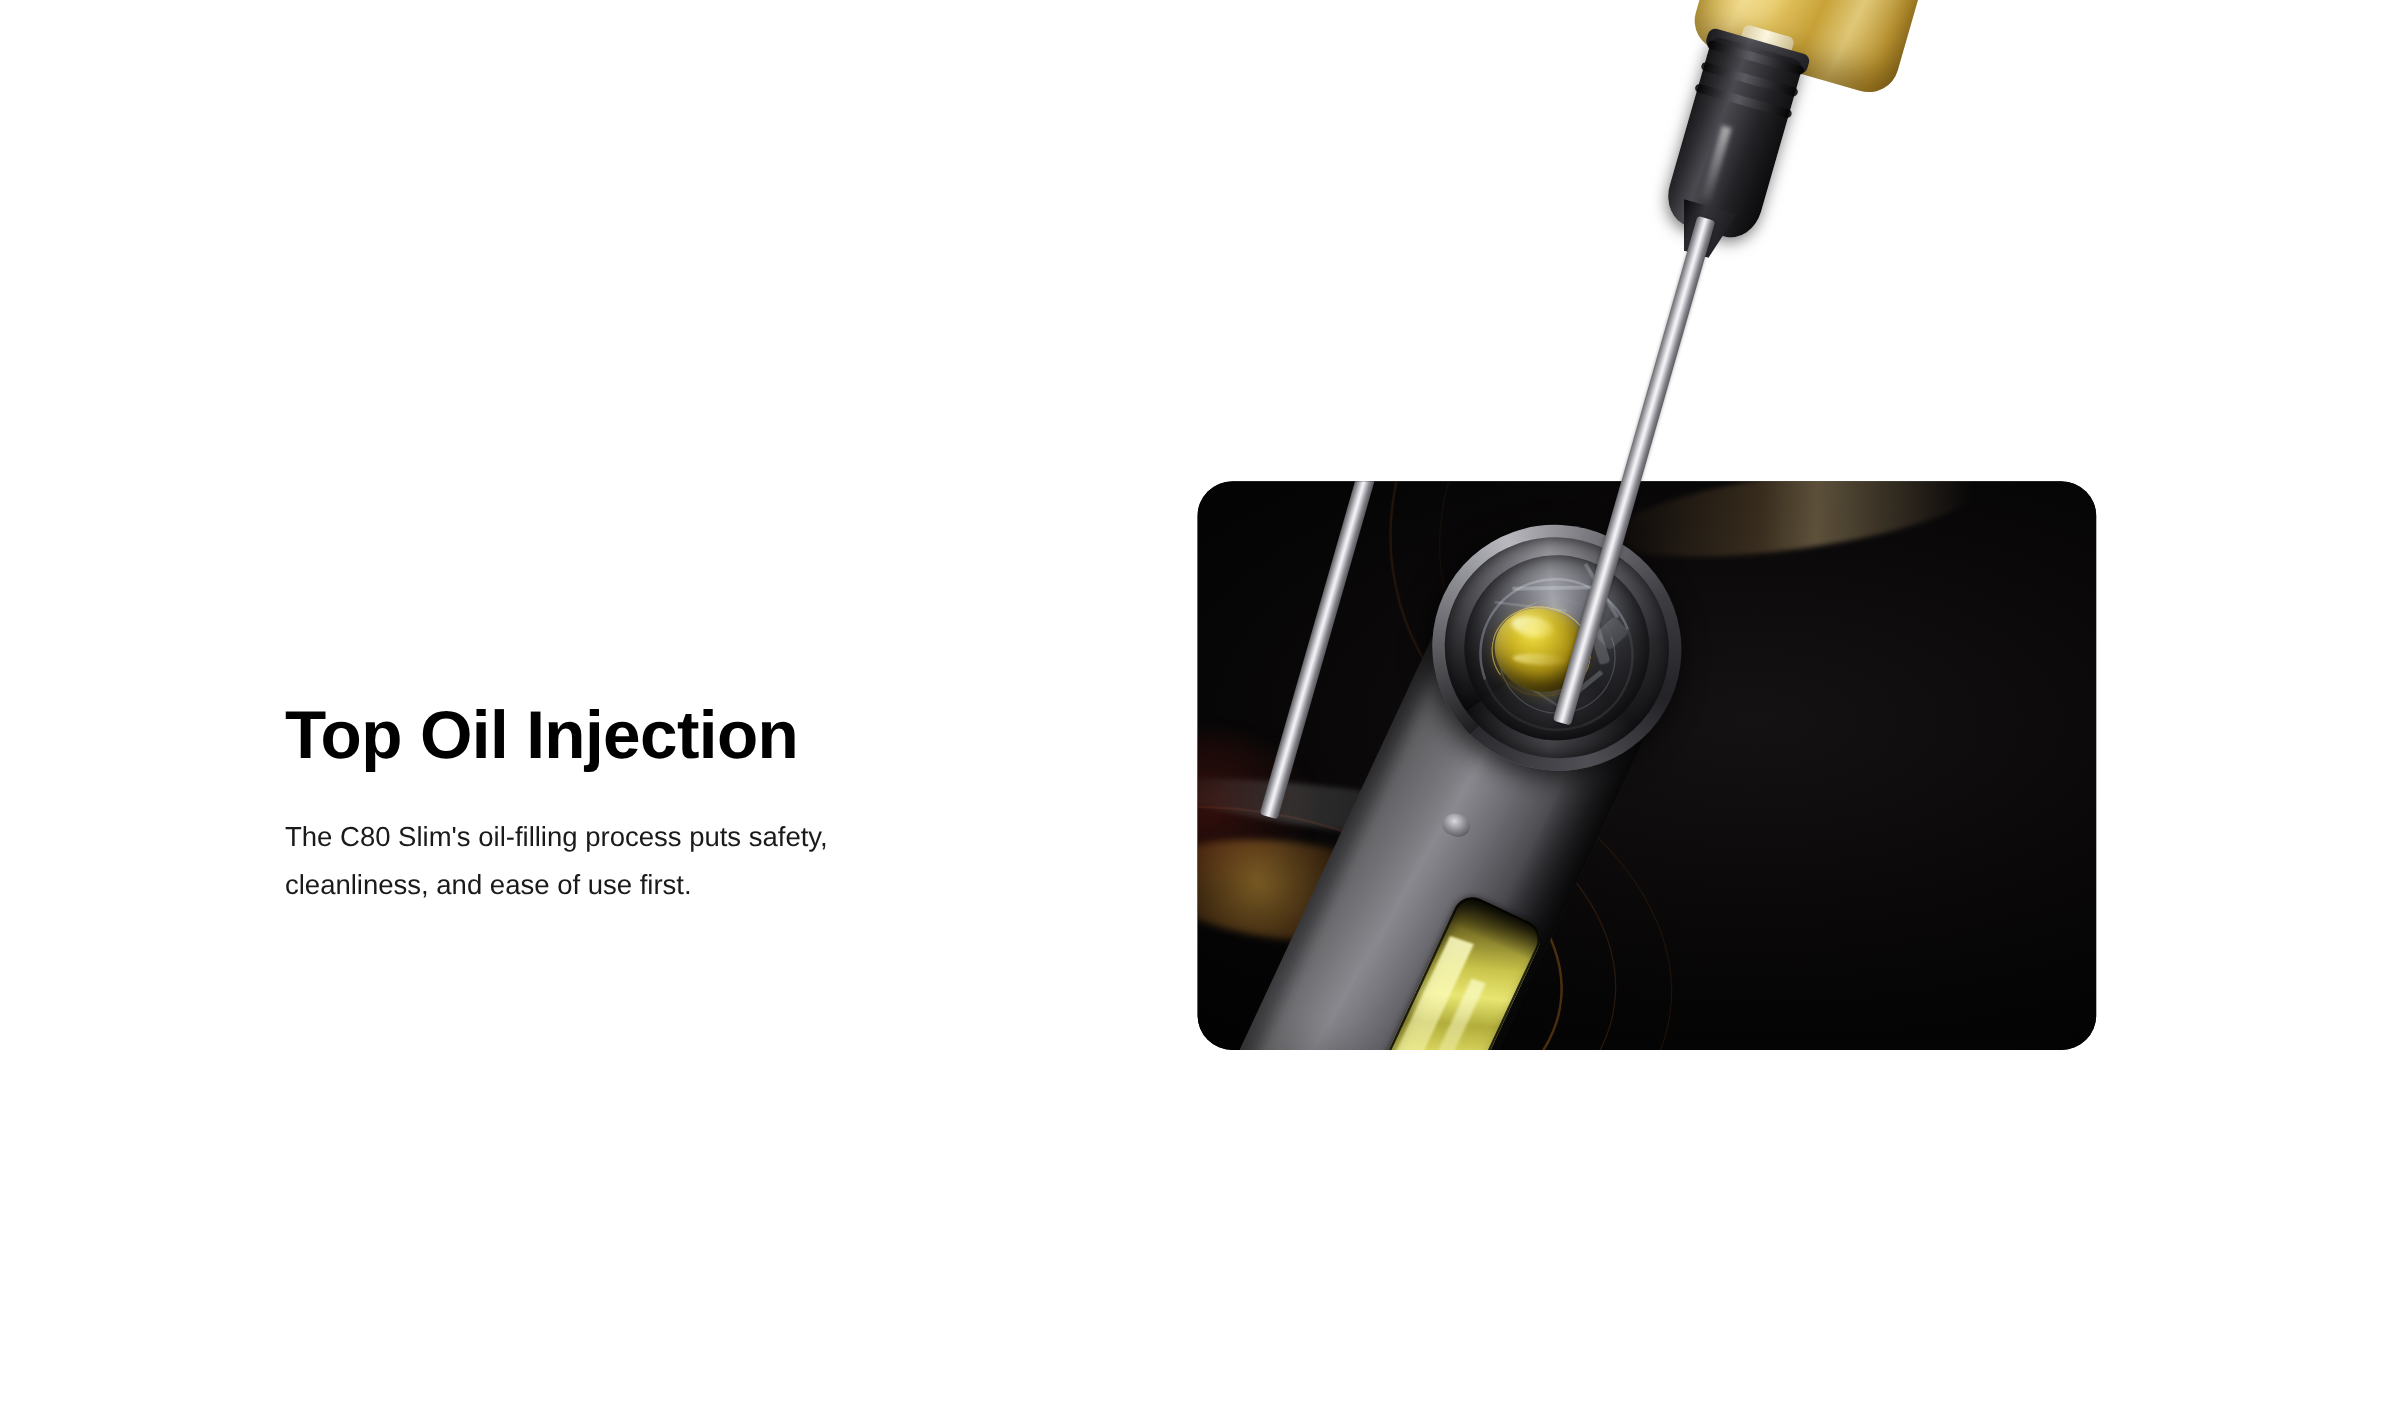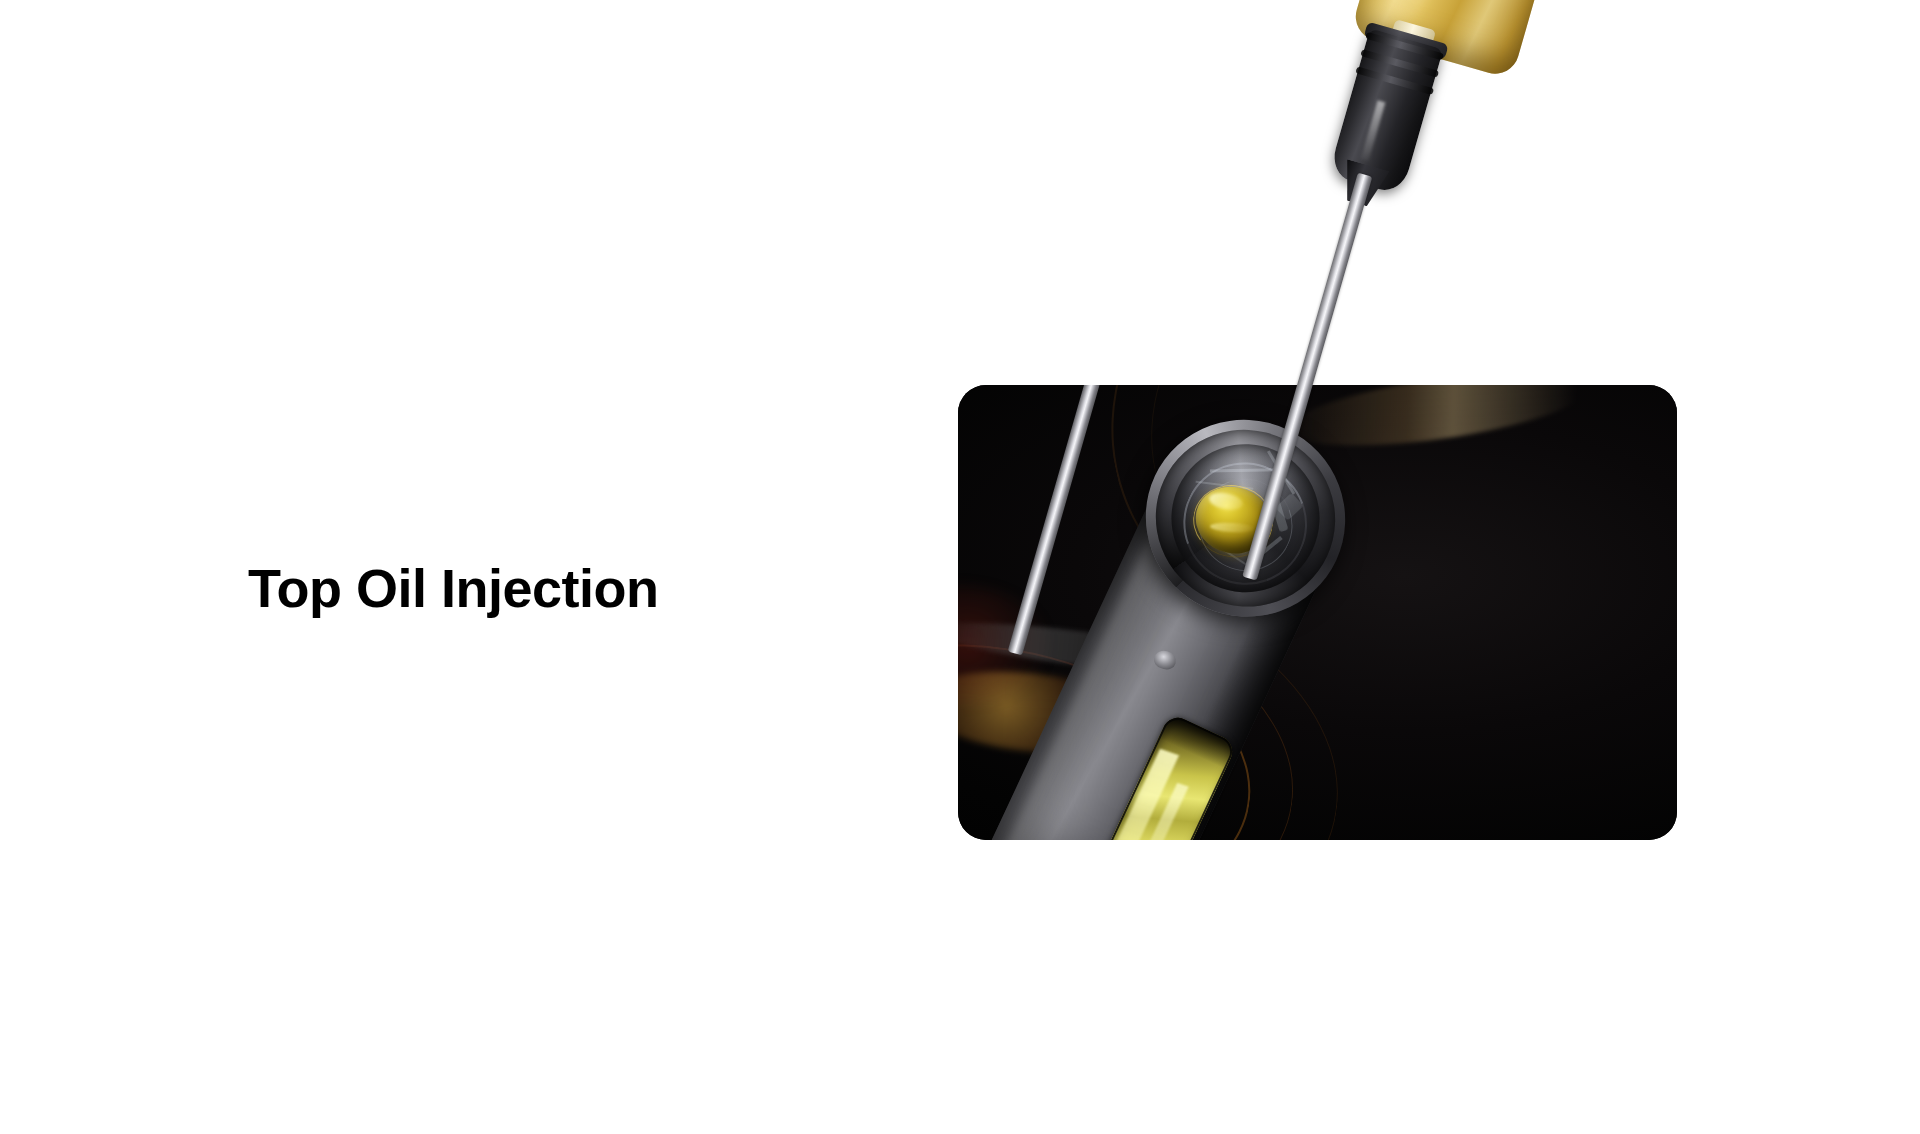--- a/index.html
+++ b/index.html
@@ -11,21 +11,20 @@
     overflow:hidden;
     position:relative;
   }
   .page{position:absolute;inset:0;background:#fff;}
 
   
   .text-col{
     position:absolute;
     left:228px; top:560px;
     width:560px;
-    margin-left:20px;
   }
   .headline{
     font-family:"Liberation Sans", sans-serif;
     font-size:54px;
     font-weight:700;
     letter-spacing:-0.5px;
     color:#000000;
     line-height:1.05;
     margin:0 0 34px 0;
     white-space:nowrap;
@@ -471,20 +470,21 @@
     transform:rotate(16deg);
   }
 </style>
 </head>
 <body>
 
 <div class="page">
 
   <div class="text-col">
     <h1 class="headline">Top Oil Injection</h1>
+    <p class="subcopy">The C80 Slim's oil-filling process puts safety, cleanliness, and ease of use first.</p>
   </div>
 
   <div class="media-wrap">
 
     <div class="media-card">
       <div class="card-bg"></div>
 
       <div class="arc arc-tr4"></div>
       <div class="arc arc-tr3"></div>
       <div class="arc arc-tr1"></div>

